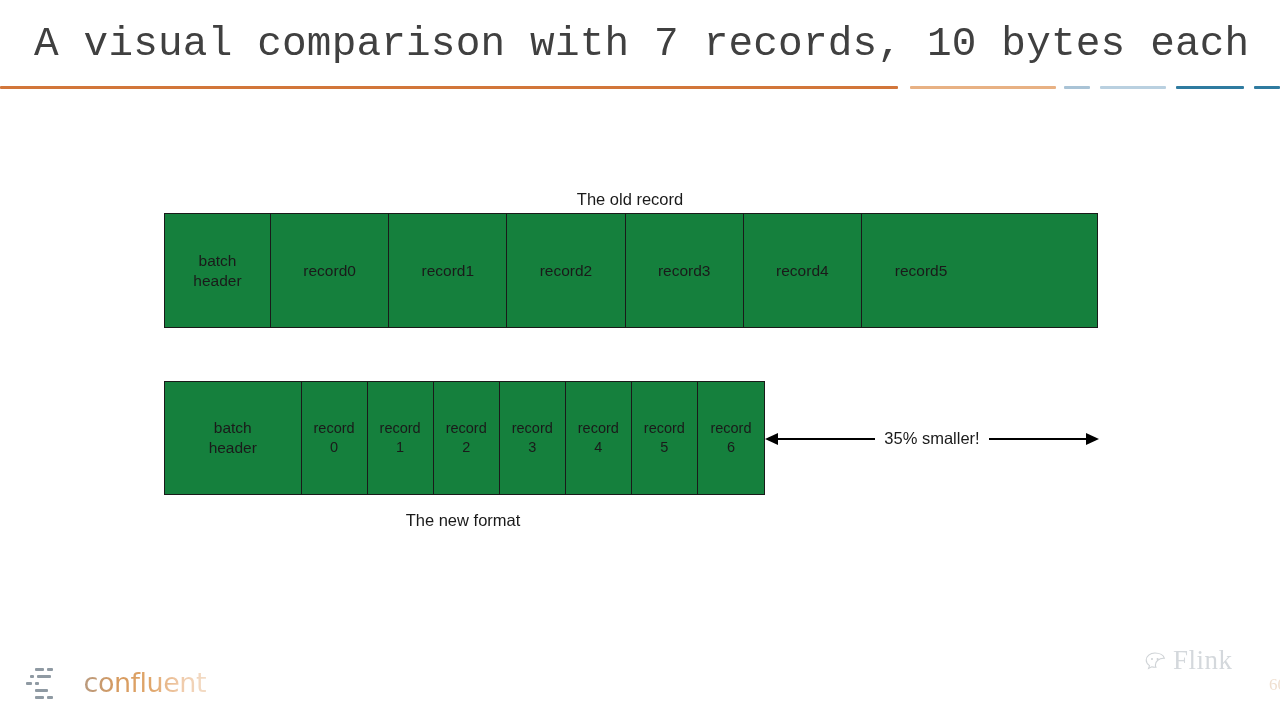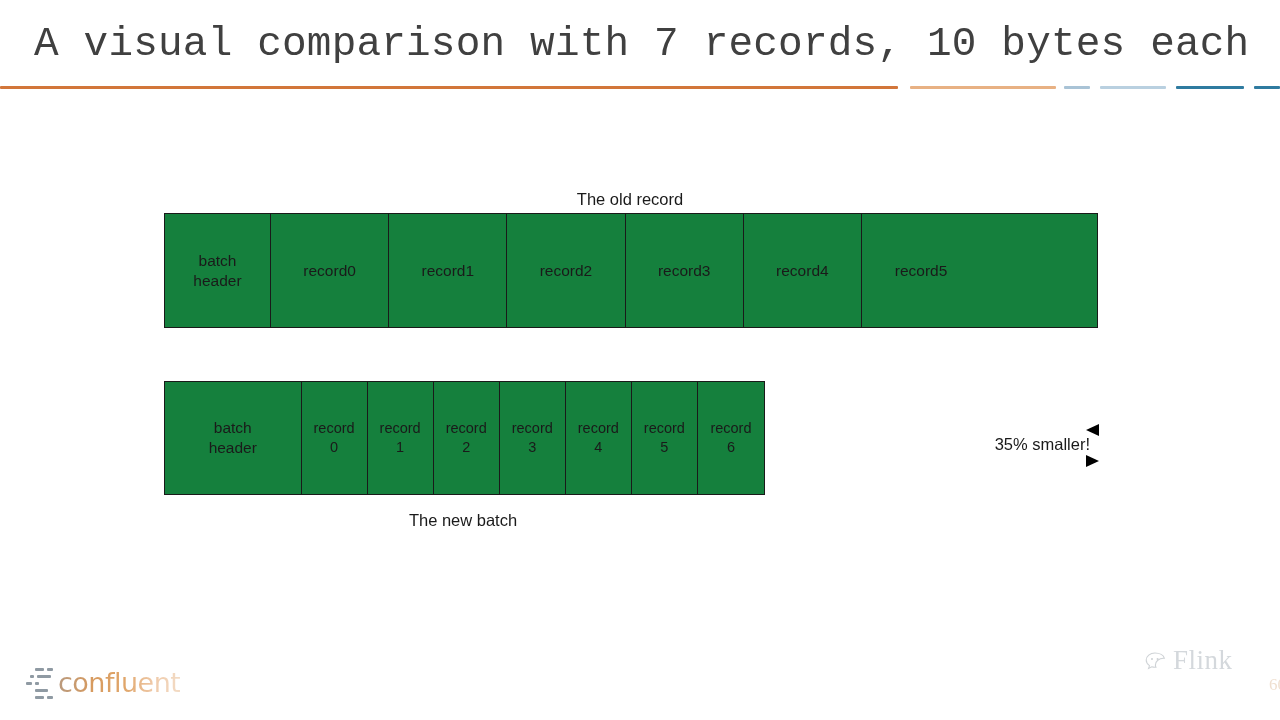--- a/index.html
+++ b/index.html
@@ -90,22 +90,21 @@
   #row-new .cell.rec { width: 66.3px; }
 
   
   #measure {
     position: absolute;
     left: 765px;
     top: 424px;
     width: 334px;
     height: 30px;
     display: flex;
-    align-items: flex-end;
-    flex-direction: column;
+    align-items: center;
   }
   #measure .line {
     flex: 1 1 auto;
     height: 1.6px;
     background: #000000;
   }
   #measure .arrow-left,
   #measure .arrow-right {
     width: 0;
     height: 0;
@@ -126,20 +125,21 @@
 
   
   #confluent-logo {
     position: absolute;
     left: 26px;
     top: 660px;
     width: 180px;
     height: 44px;
     display: flex;
     align-items: center;
+    justify-content: space-between;
   }
   #confluent-mark {
     width: 30px;
     height: 38px;
     position: relative;
     flex: 0 0 auto;
   }
   #confluent-mark i {
     position: absolute;
     height: 2.6px;
@@ -280,21 +280,21 @@
   </div>
 
   <div id="measure">
     <span class="arrow-left"></span>
     <span class="line"></span>
     <span class="measure-label">35% smaller!</span>
     <span class="line"></span>
     <span class="arrow-right"></span>
   </div>
 
-  <div class="format-caption" id="caption-new" style="left: 463px; top: 511px;">The new batch</div>
+  <div class="format-caption" id="caption-new" style="left: 463px; top: 511px;">The new format</div>
 </div>
 
 <div id="confluent-logo">
   <span id="confluent-mark">
     <i style="left:9px;  top:5px;  width:9px;"></i>
     <i style="left:21px; top:5px;  width:6px;"></i>
     <i style="left:4px;  top:12px; width:4px;"></i>
     <i style="left:11px; top:12px; width:14px;"></i>
     <i style="left:0px;  top:19px; width:6px;"></i>
     <i style="left:9px;  top:19px; width:4px;"></i>

